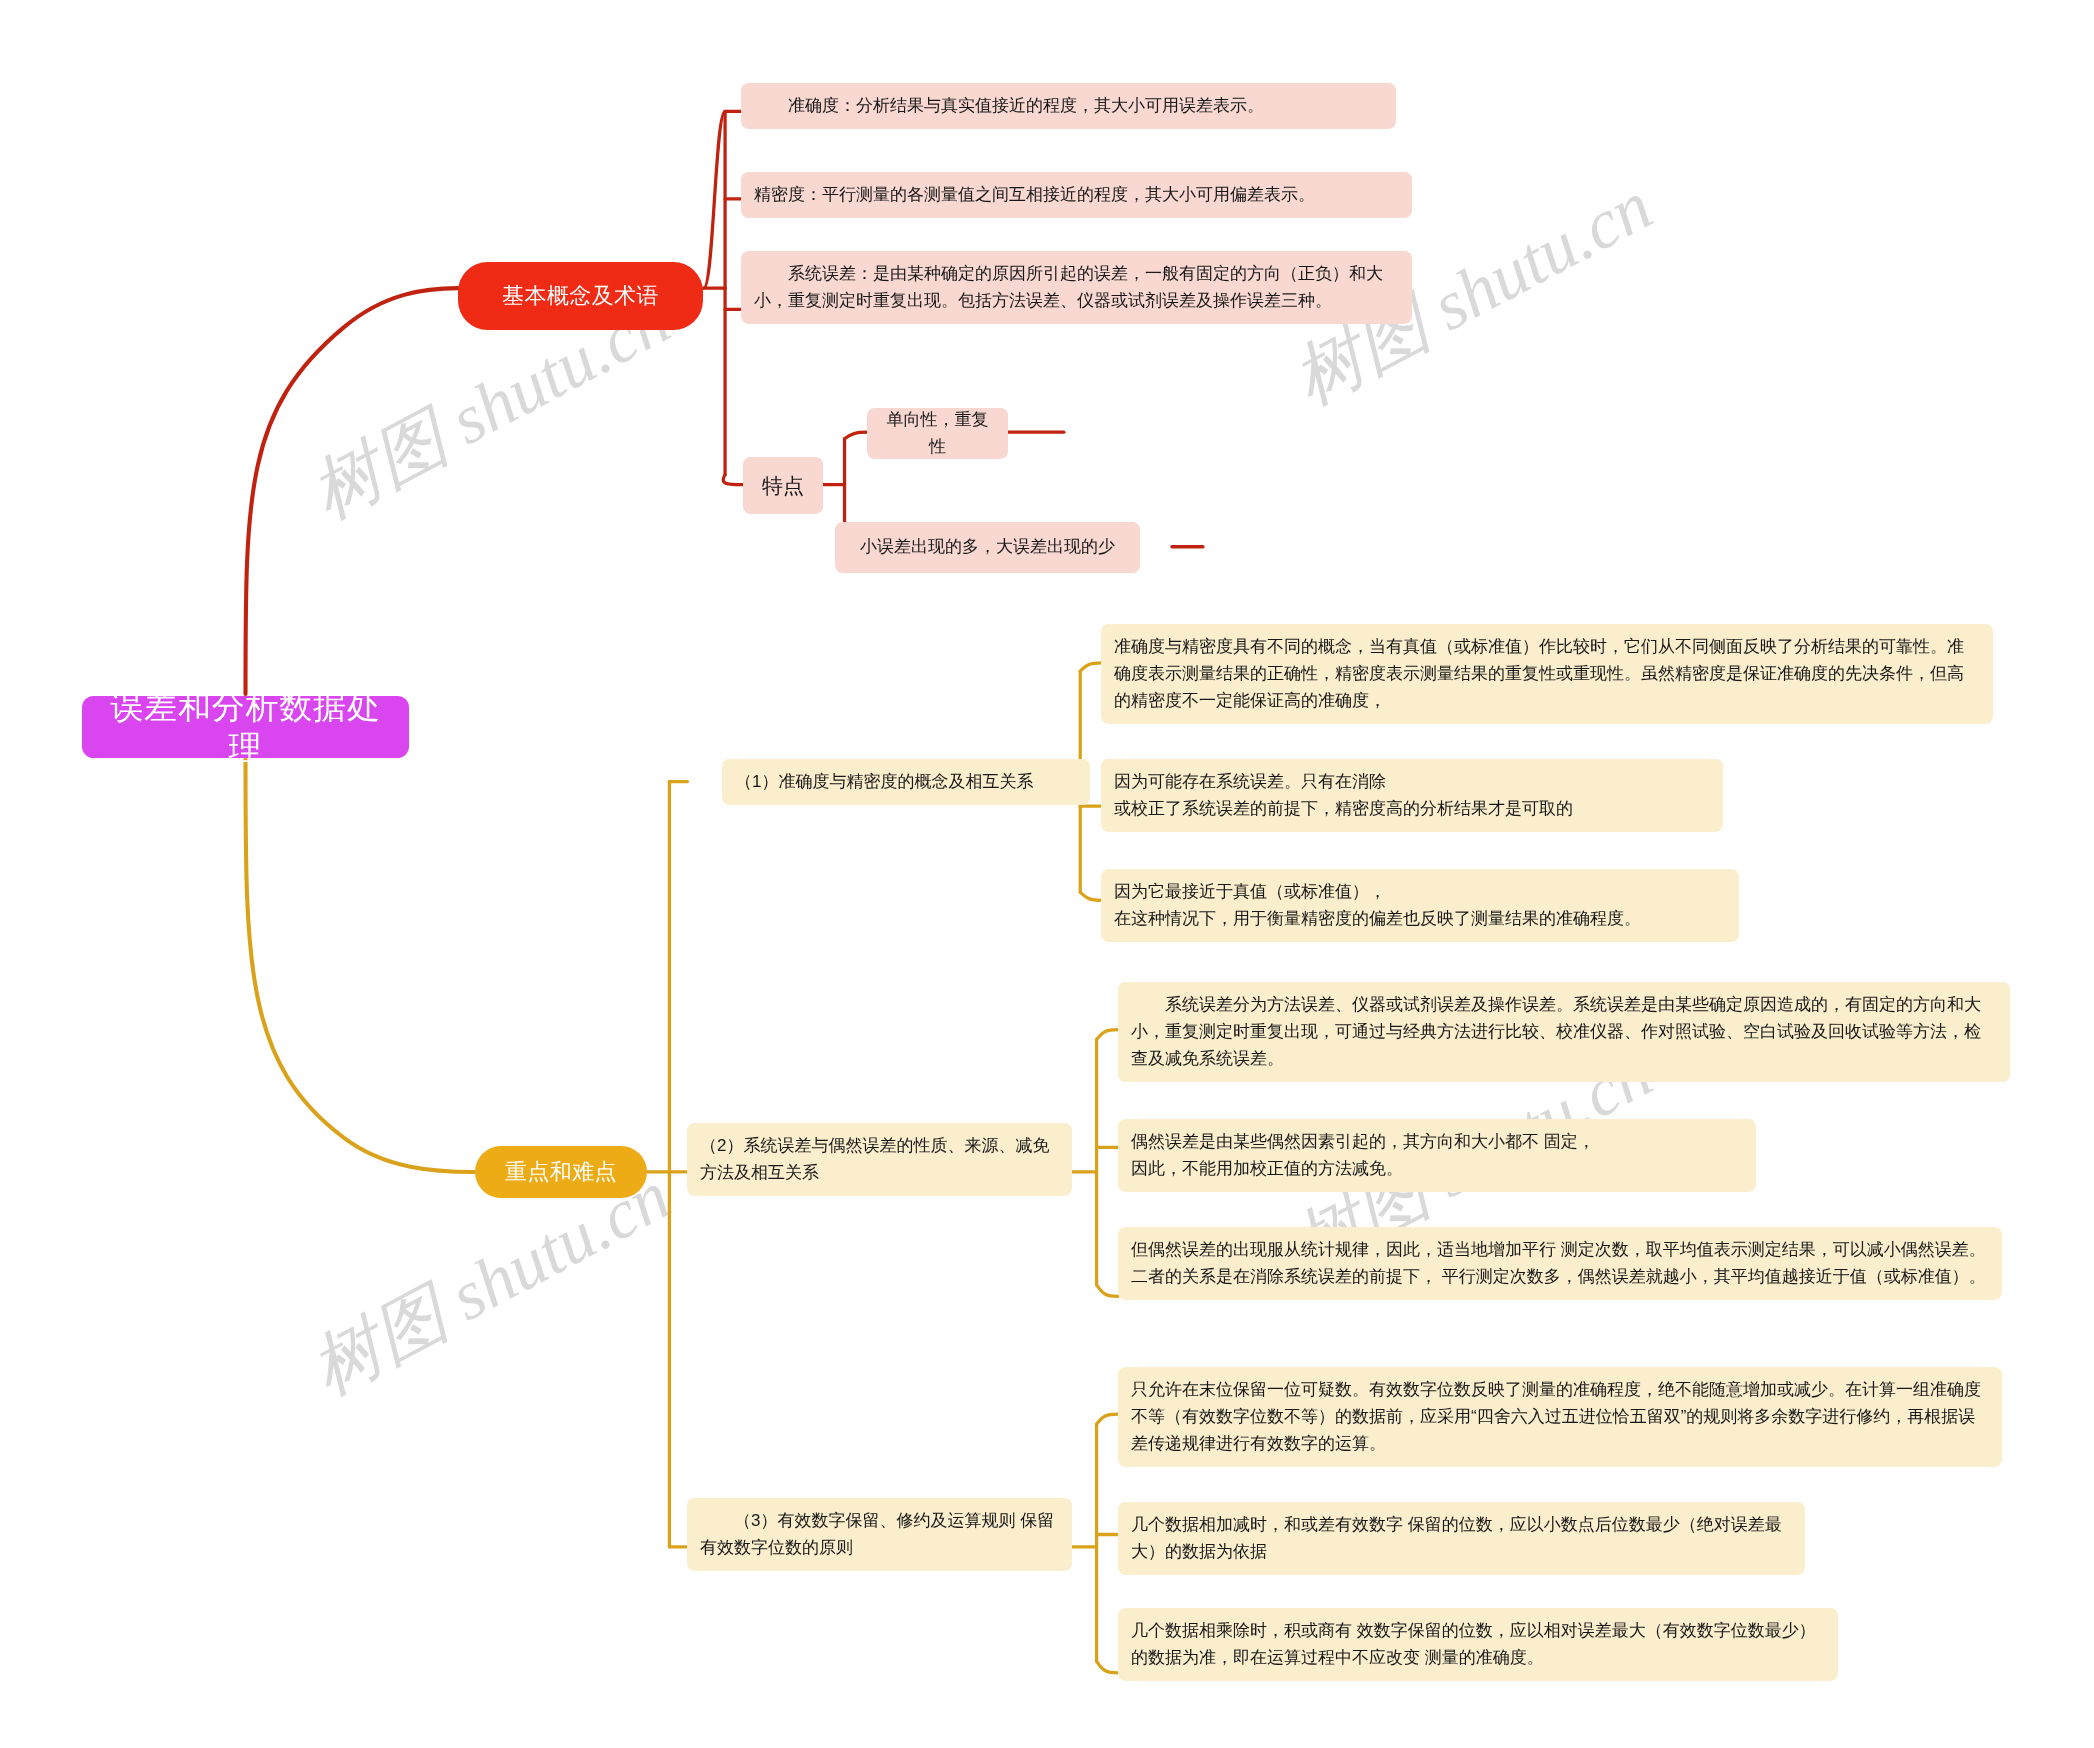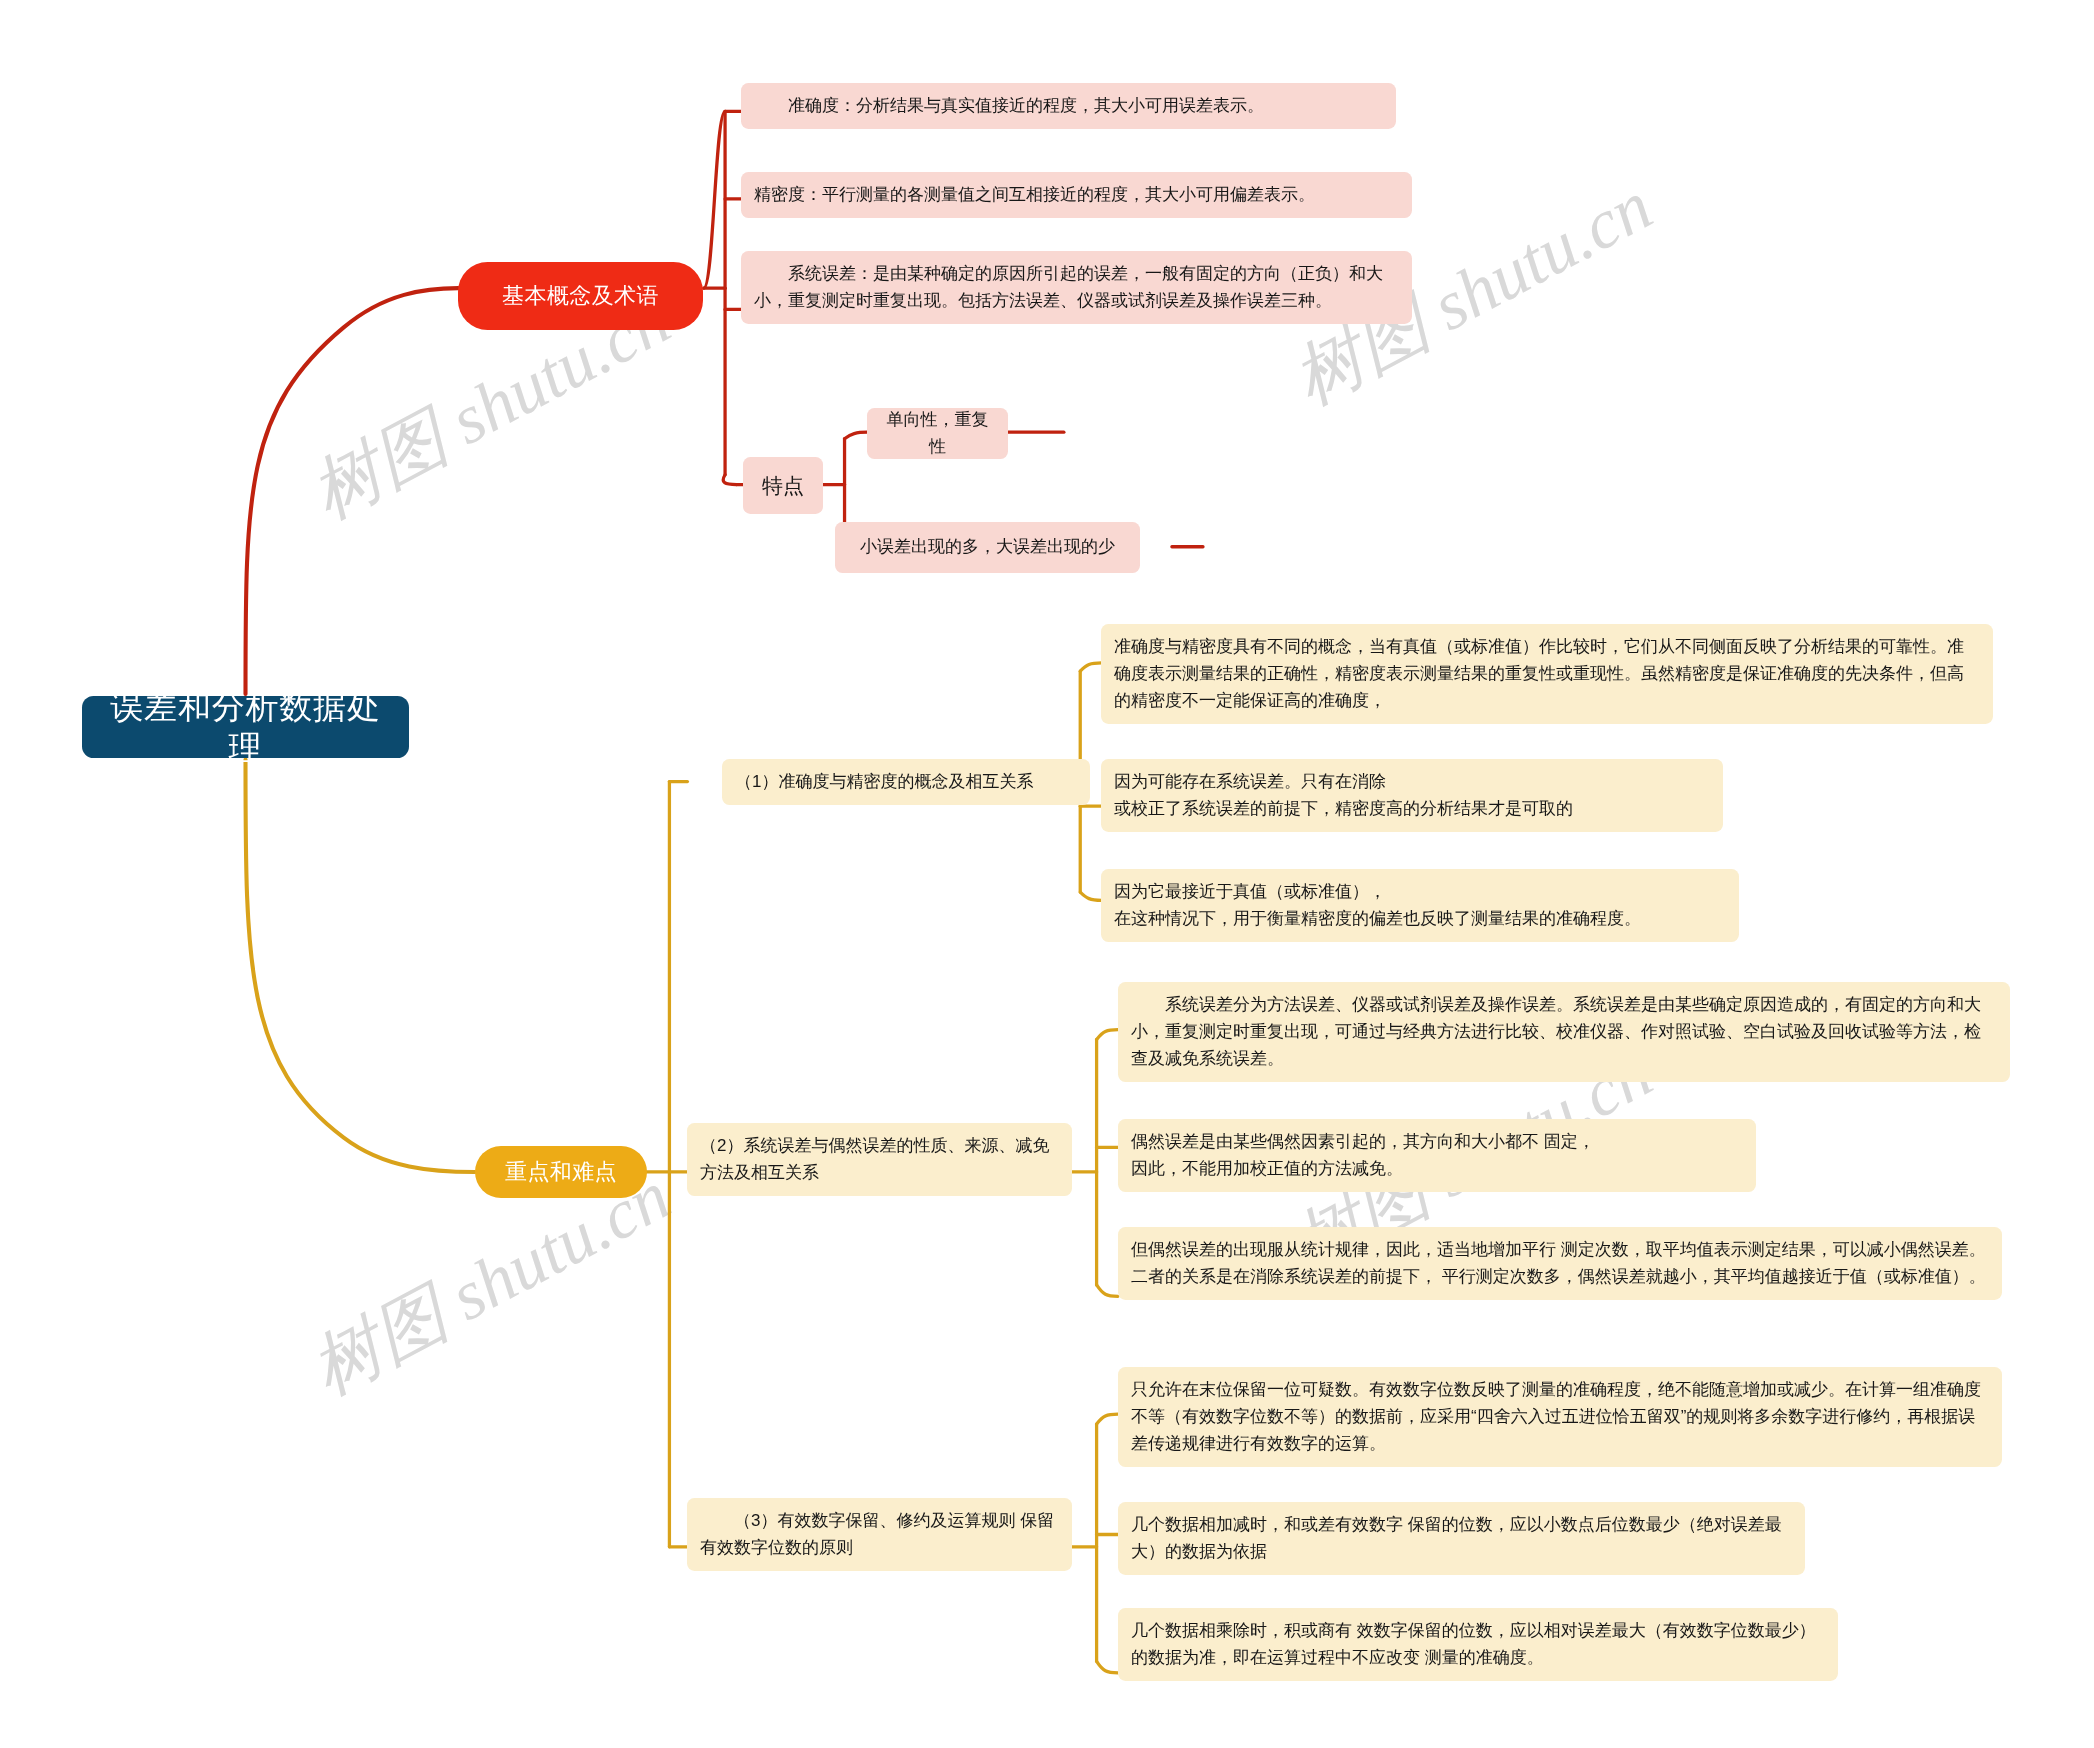--- a/index.html
+++ b/index.html
@@ -33,21 +33,21 @@
   .node{
     position:absolute;
     box-sizing:border-box;
     display:flex;
     align-items:center;
   }
   .node span{display:block;width:100%;}
 
   
   .root{
-    background:#0c4a6e;
+    background:#d946ef;
     color:#ffffff;
     border-radius:11.5px;
     font-size:33px;
     line-height:1.25;
     padding:14.7px 21px;
     justify-content:center;
     text-align:center;
     letter-spacing:0.8px;
   }
 

